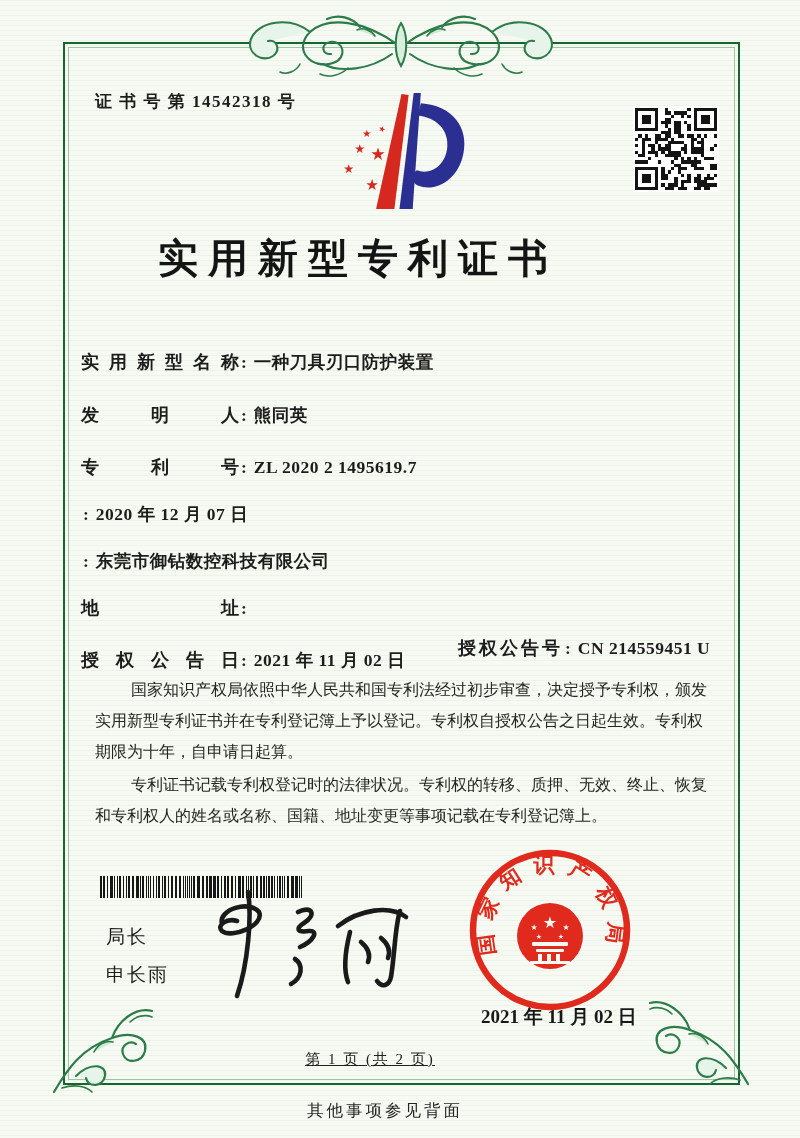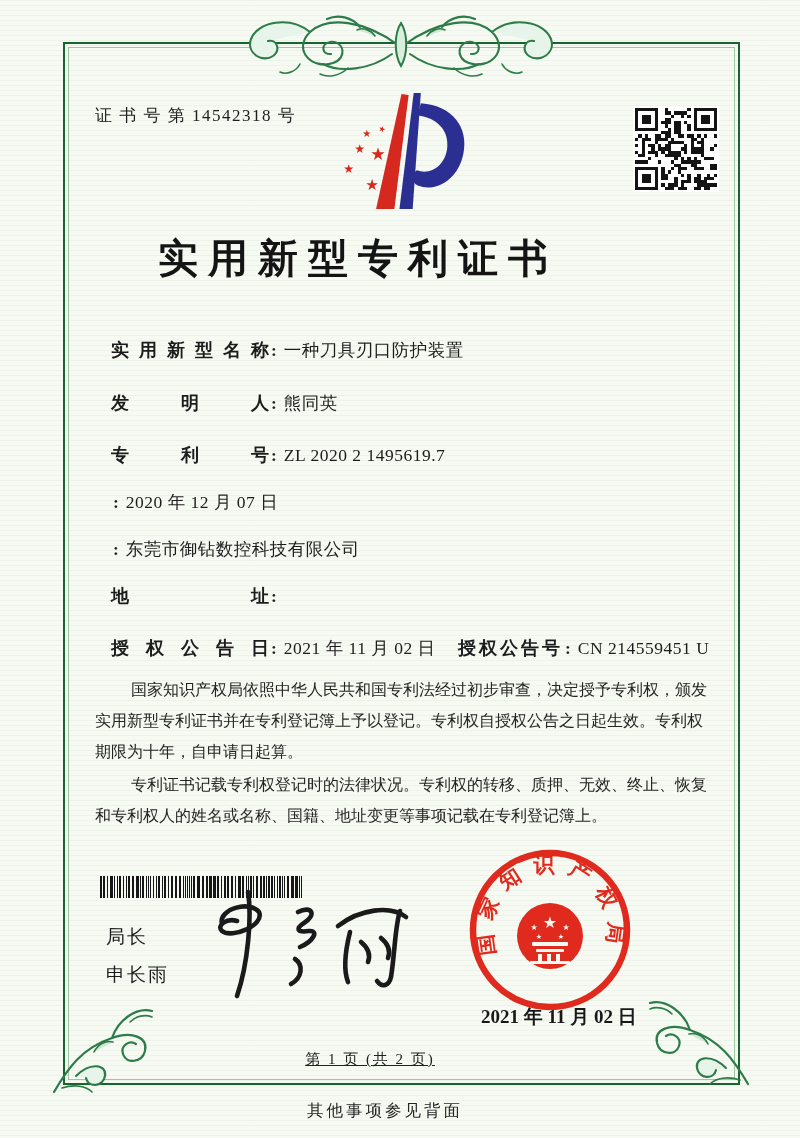--- a/index.html
+++ b/index.html
@@ -12,34 +12,34 @@
   
   .frame-outer { position:absolute; left:63px; top:42px; width:677px; height:1043px;
     border:2px solid #17642f; }
   .frame-inner { position:absolute; left:3px; top:3px; right:3px; bottom:3px;
     border:1px solid #9cc6a6; }
   .ornament-top { position:absolute; left:240px; top:12px; width:322px; height:70px; }
   .corner-flourish { position:absolute; width:122px; height:102px; }
   .corner-bl { left:46px; top:996px; }
   .corner-br { left:634px; top:988px; transform:scaleX(-1); }
   
-  .cert-no { position:absolute; left:95px; top:104px; font-size:17px; letter-spacing:1.5px;
-    color:#1d1d1d; font-weight:normal; }
+  .cert-no { position:absolute; left:95px; top:90px; font-size:17px; letter-spacing:1.5px;
+    color:#1d1d1d; font-weight:bold; }
   .logo { position:absolute; left:333px; top:90px; width:138px; height:122px; }
   .qr { position:absolute; left:633px; top:106px; width:86px; height:86px; background:#fff; padding:2px; }
   .qr svg { width:100%; height:100%; shape-rendering:crispEdges; }
   .title { position:absolute; left:0; top:231px; width:716px; text-align:center;
     font-size:40px; font-weight:bold; letter-spacing:10px; color:#141414; }
   
-  .row { position:absolute; left:111px; width:618px; display:flex; align-items:flex-end;
-    font-size:17.5px; color:#1c1c1c; line-height:25px; }
+  .row { position:absolute; left:81px; width:618px; display:flex; align-items:flex-end;
+    font-size:17.5px; color:#1c1c1c; line-height:25px;margin-top:12px; }
   .lab { flex:none; width:158px; font-size:18px; font-weight:bold;
     text-align:justify; text-align-last:justify; white-space:normal; }
   .colon { flex:none; margin:0 7px 0 2px; font-weight:bold; }
-  .val { flex:1; letter-spacing:0.5px; }
+  .val { flex:1; letter-spacing:0.5px;font-weight:bold; }
   .grant-b { position:absolute; left:458px; top:636px; display:flex; font-size:17.5px;
     color:#1c1c1c; line-height:25px; }
   .lab-b { flex:none; font-size:18px; font-weight:bold; letter-spacing:3px; }
   
   .paras { position:absolute; left:95px; top:674px; width:618px; font-size:16px;
     line-height:31px; color:#242424; }
   .paras p { text-indent:36px; margin-bottom:2px; }
   
   .barcode { position:absolute; left:100px; top:876px; width:206px; height:22px; }
   .director-title { position:absolute; left:106px; top:924px; font-size:19px; color:#1c1c1c; letter-spacing:2px; }

